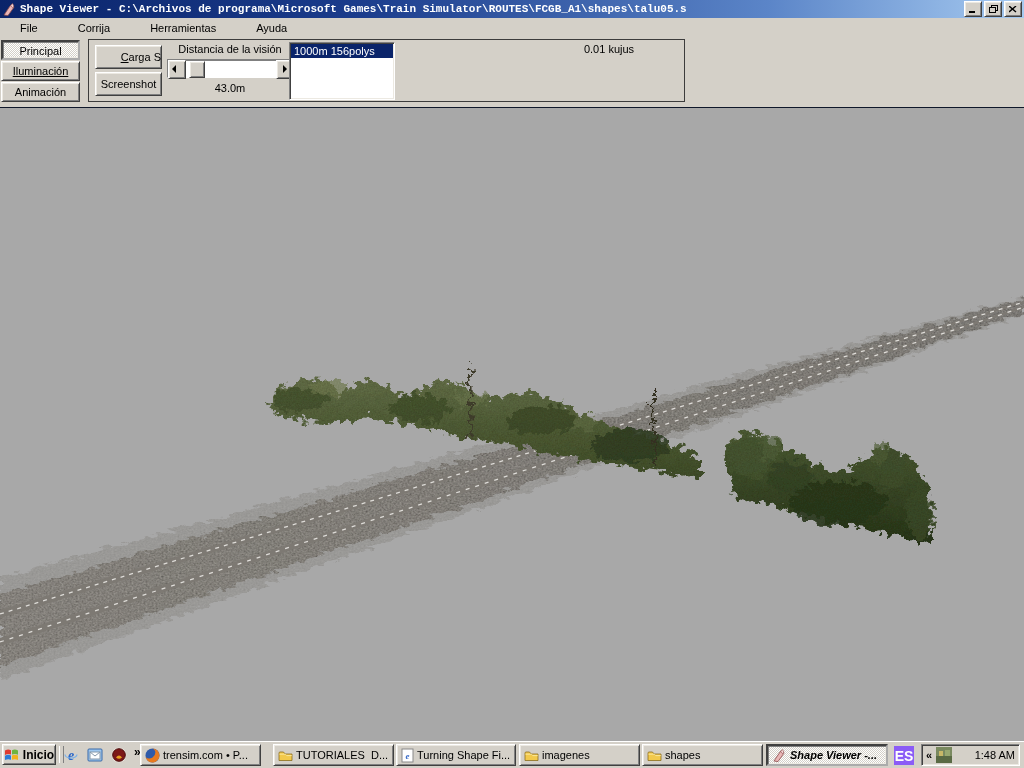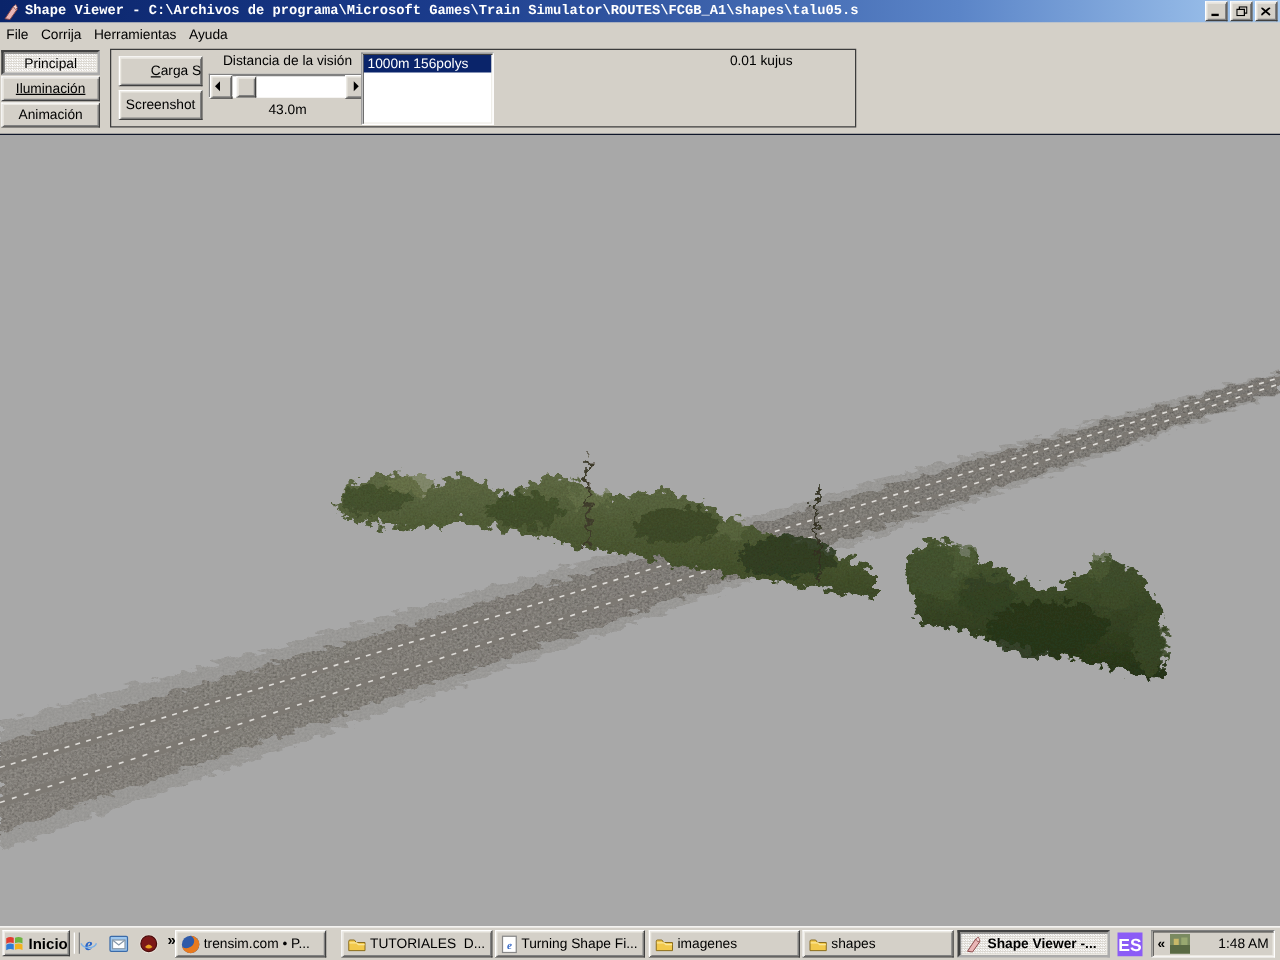--- a/index.html
+++ b/index.html
@@ -43,21 +43,21 @@
   }
   .winbtn{
     width:16px;height:14px;margin-left:2px;flex:0 0 auto;
     display:flex;align-items:center;justify-content:center;
   }
   
   #menubar{
     position:absolute;left:0;top:18px;width:1024px;height:19px;
     background:#d4d0c8;display:flex;align-items:center;
   }
-  .menuitem{padding:2px 5px;}
+  .menuitem{padding:2px 20px;}
   
   #toolstrip{
     position:absolute;left:0;top:37px;width:1024px;height:70px;
     background:#d4d0c8;border-bottom:1px solid #0f172a;box-sizing:content-box;
   }
   .sidebtn{position:absolute;left:1px;width:79px;height:20px;text-align:center;line-height:18px;}
   #panel{
     position:absolute;left:88px;top:2px;width:597px;height:63px;
     border:1px solid #3c3c3c;background:#d4d0c8;box-sizing:border-box;
   }
@@ -96,21 +96,21 @@
   }
   #qldivider{position:absolute;left:59px;top:4px;width:3px;height:17px;border-left:1px solid #fff;border-right:1px solid #808080;}
   .qlbtn{position:absolute;top:4px;width:18px;height:18px;background:transparent;border:none;display:flex;align-items:center;justify-content:center;}
   #qlchevron{position:absolute;left:134px;top:3px;font-weight:bold;font-size:12px;}
   .taskbtn{
     position:absolute;top:2px;height:22px;
     display:flex;align-items:center;gap:3px;padding:0 4px;box-sizing:border-box;
     overflow:hidden;
   }
   .taskbtn .tblabel{white-space:pre;overflow:hidden;text-overflow:clip;flex:1 1 auto;text-align:left;}
-  .taskbtn.active .tblabel{font-weight:bold;}
+  .taskbtn.active .tblabel{font-weight:bold;font-style:italic;}
   .tbicon{flex:0 0 auto;display:inline-flex;}
   #esbadge{
     position:absolute;left:894px;top:4px;width:20px;height:19px;
     background:#8b5cf6;color:#fff;font-weight:bold;font-size:14px;
     display:flex;align-items:center;justify-content:center;
   }
   #tray{
     position:absolute;left:921px;top:2px;width:99px;height:22px;
     display:flex;align-items:center;gap:4px;padding:0 4px;box-sizing:border-box;
   }

